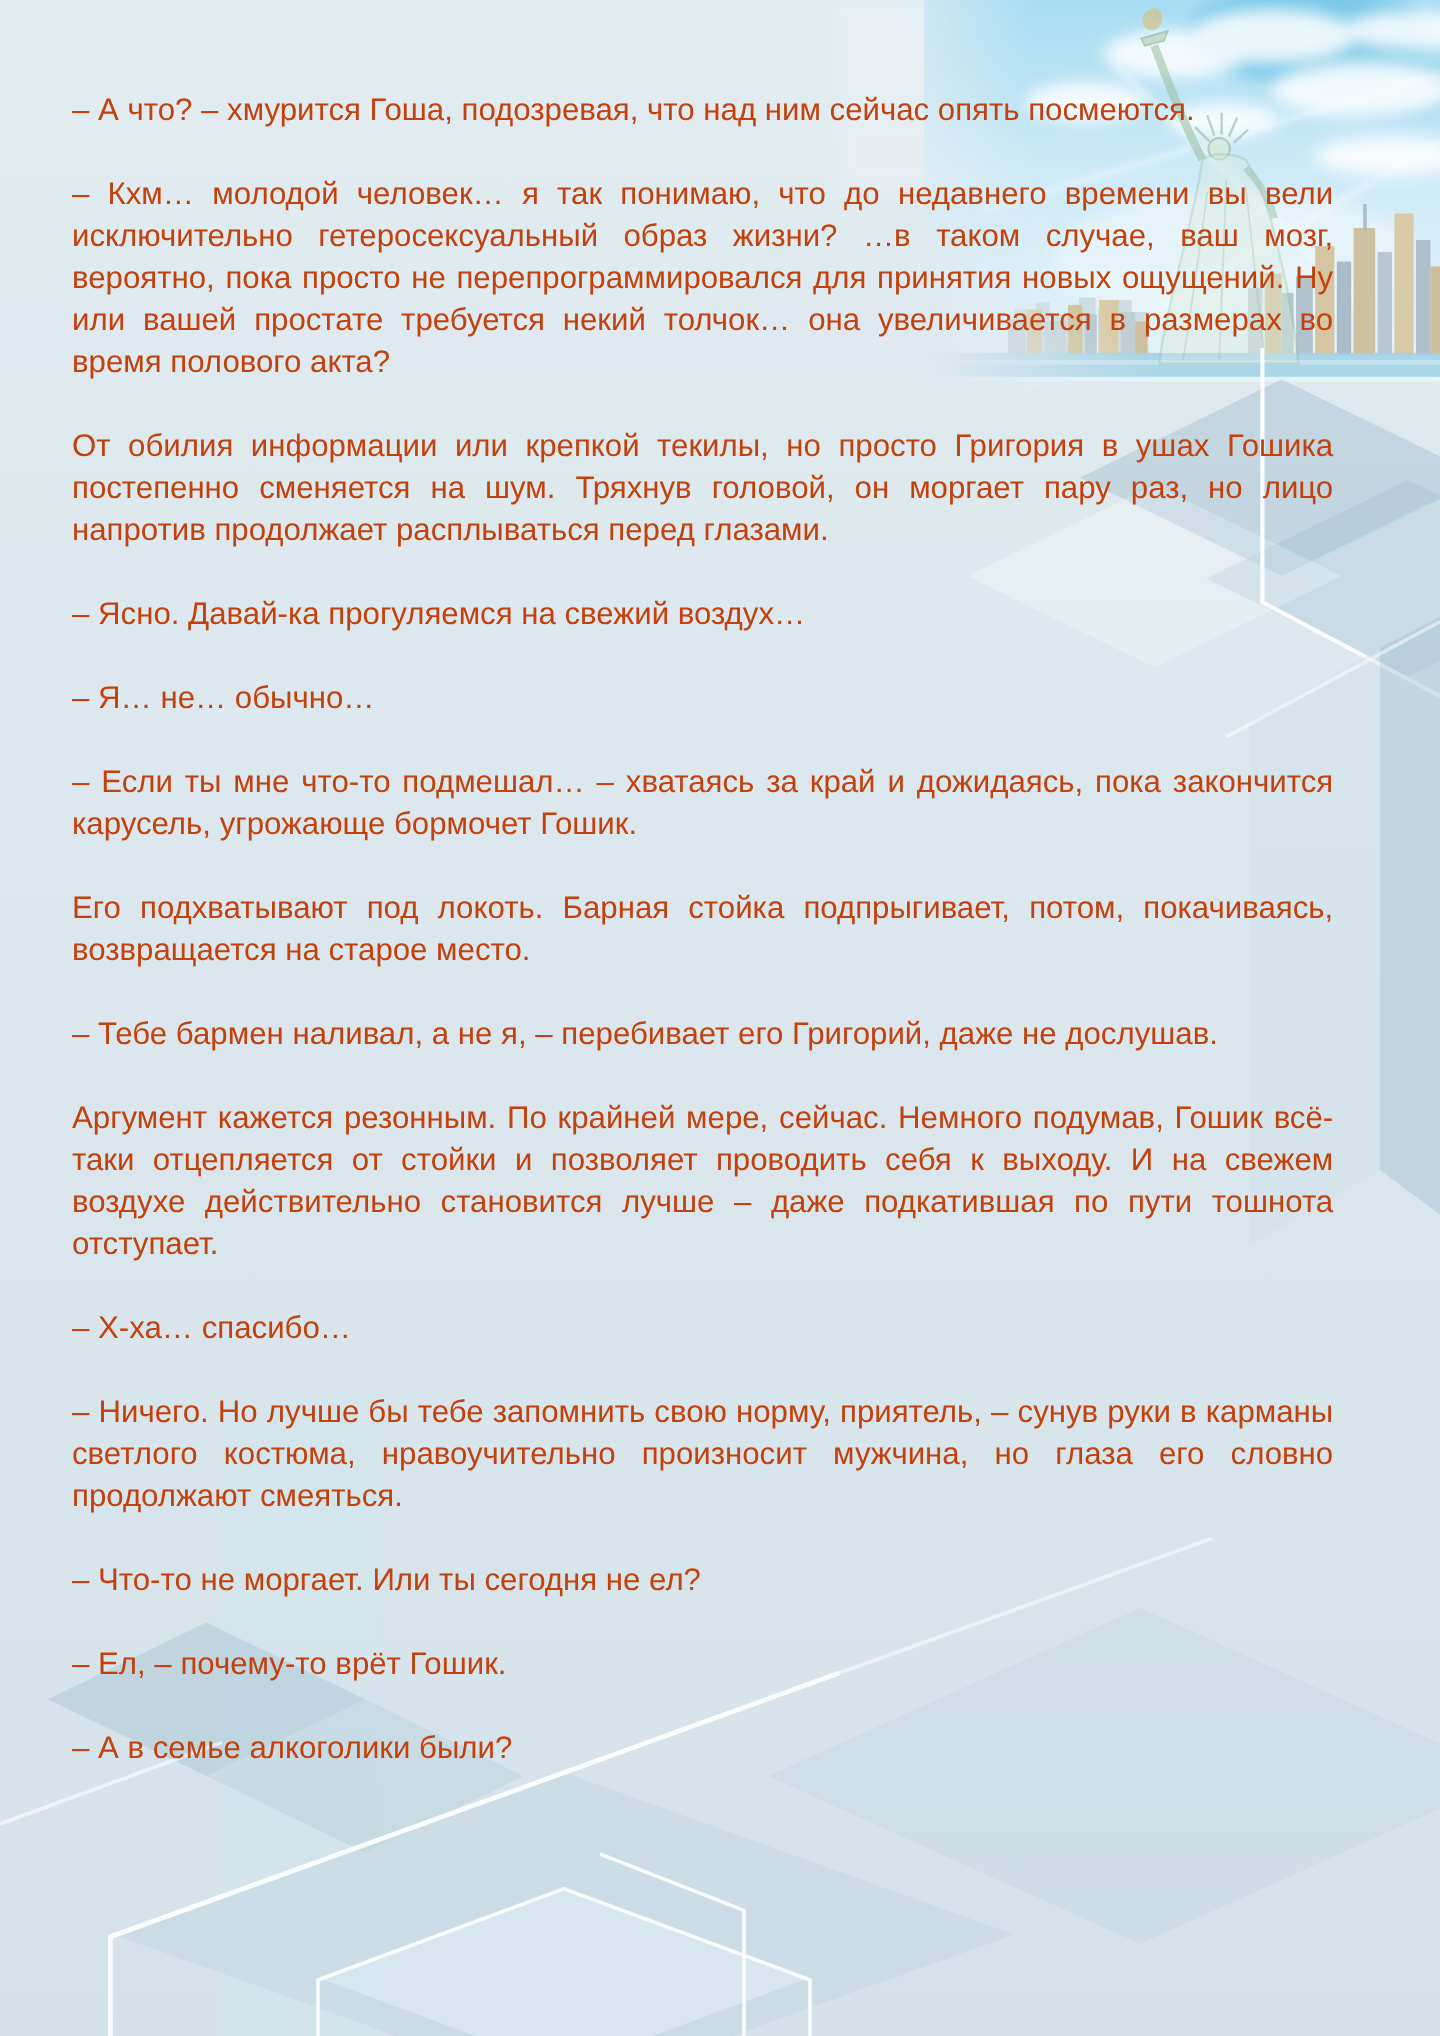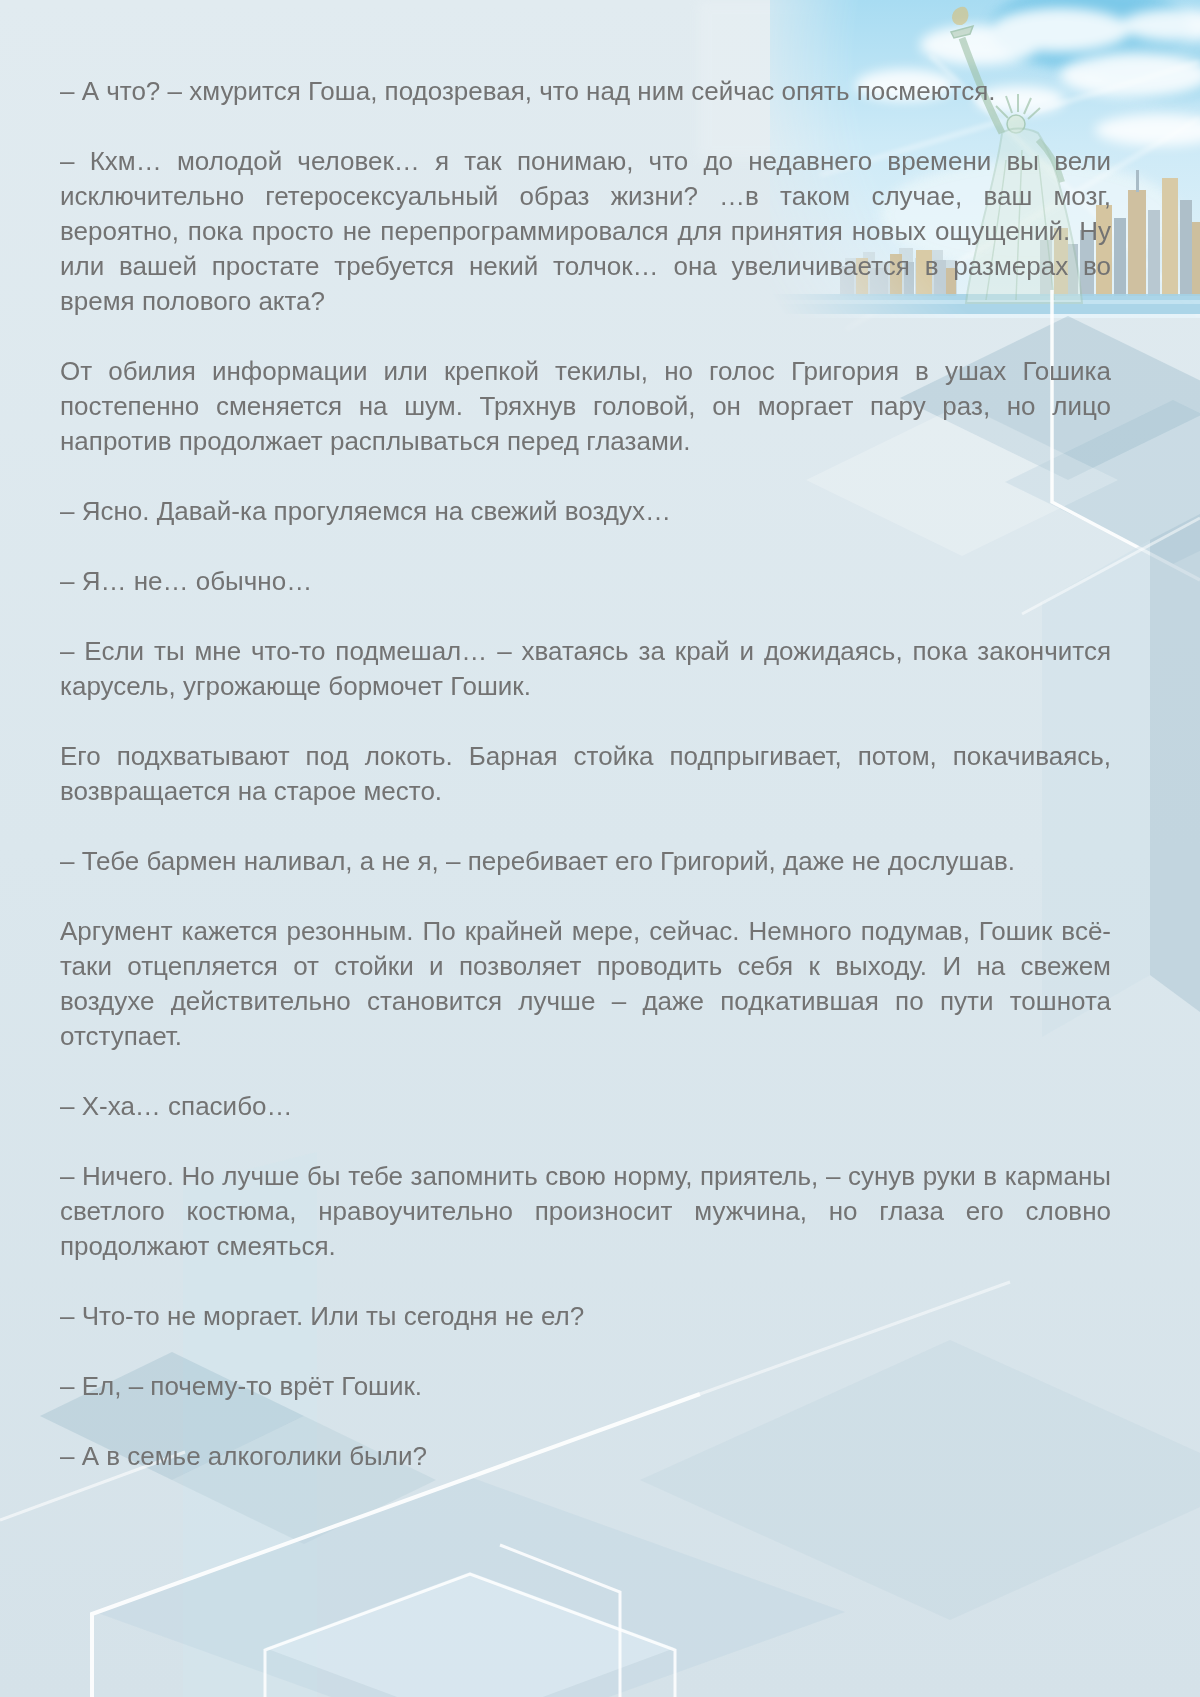--- a/index.html
+++ b/index.html
@@ -13,21 +13,21 @@
   }
   .bg{position:absolute;left:0;top:0;width:1200px;height:1697px;}
   .content{
     position:absolute;
     left:60px;top:74px;width:1067px;
   }
   .content p{
     margin:0 16px 35px 0;
     font-size:26px;
     line-height:35px;
-    color:#737373;
+    color:#c2410c;
     text-align:justify;
     letter-spacing:0;
   }
 </style>
 </head>
 <body>
 
 <div class="page">
 
   <svg class="bg" viewBox="0 0 1200 1697" aria-hidden="true">
@@ -166,21 +166,21 @@
       <polyline points="265,1697 265,1650 470,1574 675,1650 675,1697" stroke="#ffffff" stroke-width="3" fill="none" opacity="0.85"></polyline>
       <polyline points="500,1545 620,1592 620,1697" stroke="#ffffff" stroke-width="3" fill="none" opacity="0.85"></polyline>
       <line x1="0" y1="1520" x2="185" y2="1452" stroke="#ffffff" stroke-width="3" opacity="0.6"></line>
       <line x1="700" y1="1394" x2="1010" y2="1282" stroke="#ffffff" stroke-width="3" opacity="0.5"></line>
     </g>
   </svg>
 
   <main class="content">
     <p>– А что? – хмурится Гоша, подозревая, что над ним сейчас опять посмеются.</p>
     <p>– Кхм… молодой человек… я так понимаю, что до недавнего времени вы вели исключительно гетеросексуальный образ жизни? …в таком случае, ваш мозг, вероятно, пока просто не перепрограммировался для принятия новых ощущений. Ну или вашей простате требуется некий толчок… она увеличивается в размерах во время полового акта?</p>
-    <p>От обилия информации или крепкой текилы, но голос Григория в ушах Гошика постепенно сменяется на шум. Тряхнув головой, он моргает пару раз, но лицо напротив продолжает расплываться перед глазами.</p>
+    <p>От обилия информации или крепкой текилы, но просто Григория в ушах Гошика постепенно сменяется на шум. Тряхнув головой, он моргает пару раз, но лицо напротив продолжает расплываться перед глазами.</p>
     <p>– Ясно. Давай-ка прогуляемся на свежий воздух…</p>
     <p>– Я… не… обычно…</p>
     <p>– Если ты мне что-то подмешал… – хватаясь за край и дожидаясь, пока закончится карусель, угрожающе бормочет Гошик.</p>
     <p>Его подхватывают под локоть. Барная стойка подпрыгивает, потом, покачиваясь, возвращается на старое место.</p>
     <p>– Тебе бармен наливал, а не я, – перебивает его Григорий, даже не дослушав.</p>
     <p>Аргумент кажется резонным. По крайней мере, сейчас. Немного подумав, Гошик всё-таки отцепляется от стойки и позволяет проводить себя к выходу. И на свежем воздухе действительно становится лучше – даже подкатившая по пути тошнота отступает.</p>
     <p>– Х-ха… спасибо…</p>
     <p>– Ничего. Но лучше бы тебе запомнить свою норму, приятель, – сунув руки в карманы светлого костюма, нравоучительно произносит мужчина, но глаза его словно продолжают смеяться.</p>
     <p>– Что-то не моргает. Или ты сегодня не ел?</p>
     <p>– Ел, – почему-то врёт Гошик.</p>

